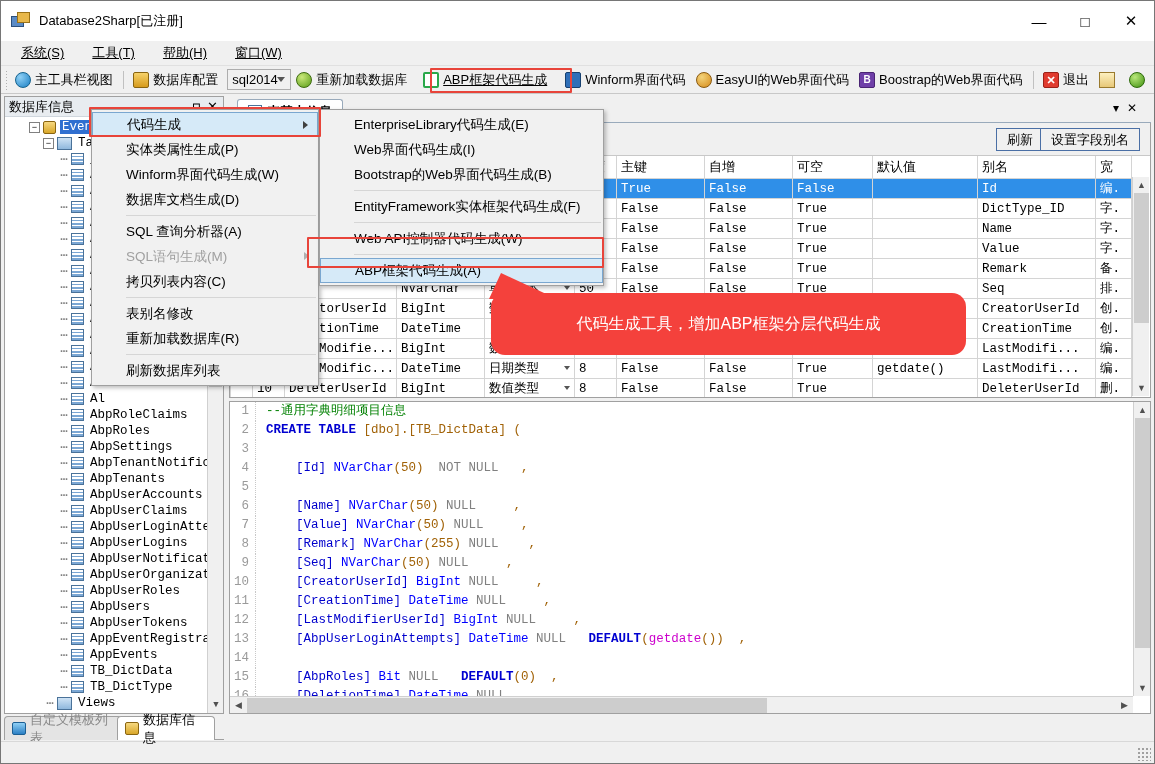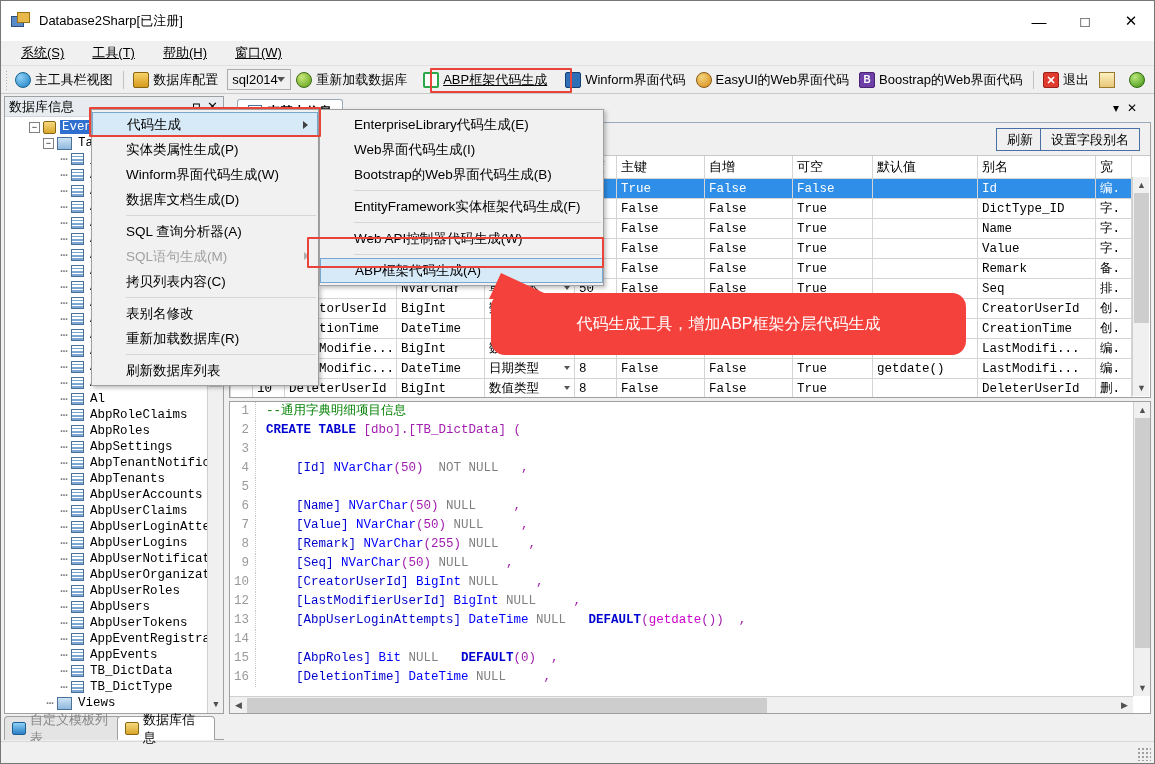--- a/index.html
+++ b/index.html
@@ -139,21 +139,21 @@
   .sqlwrap { position:absolute; left:0; top:305px; right:0; bottom:0; background:#fff;
              border:1px solid #a0a0a0; overflow:hidden; }
   .sqlcode { position:absolute; left:0; top:0; right:17px; bottom:17px; overflow:hidden;
              font-family:"Liberation Mono", monospace; font-size:12.5px; }
   .sqlline { display:flex; height:19px; line-height:19px; }
   .lnum { width:26px; flex:0 0 26px; text-align:right; padding-right:6px; color:#9a9a9a;
           background:#fff; border-right:1px dotted #c8c8c8; }
   .ltext { padding-left:10px; white-space:pre; }
   .k { color:#0000d0; font-weight:bold; }
   .t { color:#0000ff; }
-  .brk { color:#a21caf; }
+  .brk { color:#a16207; }
   .id { color:#0000cc; }
   .nl { color:#808080; }
   .cm { color:#008000; }
   .fn { color:#cc00cc; }
   .sql-vscroll { position:absolute; right:0; top:0; width:17px; bottom:17px; background:#f0f0f0;
                  border-left:1px solid #d0d0d0; }
   .sql-vscroll .thumb { position:absolute; left:1px; top:16px; width:15px; height:230px; background:#cdcdcd; }
   .sql-hscroll { position:absolute; left:0; bottom:0; right:17px; height:17px; background:#f0f0f0;
                  border-top:1px solid #d0d0d0; }
   .sql-hscroll .thumb { position:absolute; left:17px; top:1px; height:15px; width:520px; background:#cdcdcd; }
@@ -731,20 +731,24 @@
             </div>
             <div class="sqlline">
               <span class="lnum">9</span>
               <span class="ltext"><span class="id">    [Seq]</span><span class="t"> NVarChar</span><span class="brk">(50) </span><span class="nl">NULL</span><span class="brk">     ,</span></span>
             </div>
             <div class="sqlline">
               <span class="lnum">10</span>
               <span class="ltext"><span class="id">    [CreatorUserId]</span><span class="t"> BigInt</span><span class="brk"> </span><span class="nl">NULL</span><span class="brk">     ,</span></span>
             </div>
             <div class="sqlline">
+              <span class="lnum">11</span>
+              <span class="ltext"><span class="id">    [CreationTime]</span><span class="t"> DateTime</span><span class="brk"> </span><span class="nl">NULL</span><span class="brk">     ,</span></span>
+            </div>
+            <div class="sqlline">
               <span class="lnum">12</span>
               <span class="ltext"><span class="id">    [LastModifierUserId]</span><span class="t"> BigInt</span><span class="brk"> </span><span class="nl">NULL</span><span class="brk">     ,</span></span>
             </div>
             <div class="sqlline">
               <span class="lnum">13</span>
               <span class="ltext"><span class="id">    [AbpUserLoginAttempts]</span><span class="t"> DateTime</span><span class="brk"> </span><span class="nl">NULL</span><span class="brk">   </span><span class="k">DEFAULT</span><span class="brk">(</span><span class="fn">getdate</span><span class="brk">())  ,</span></span>
             </div>
             <div class="sqlline">
               <span class="lnum">14</span>
             </div>

